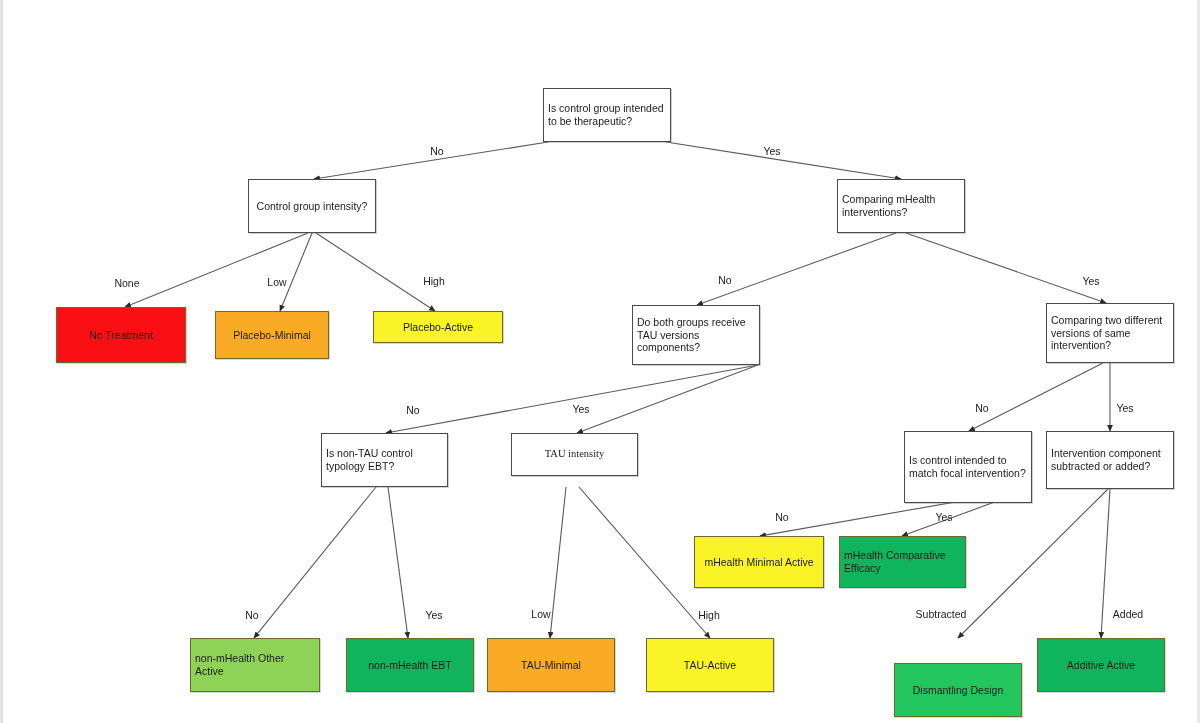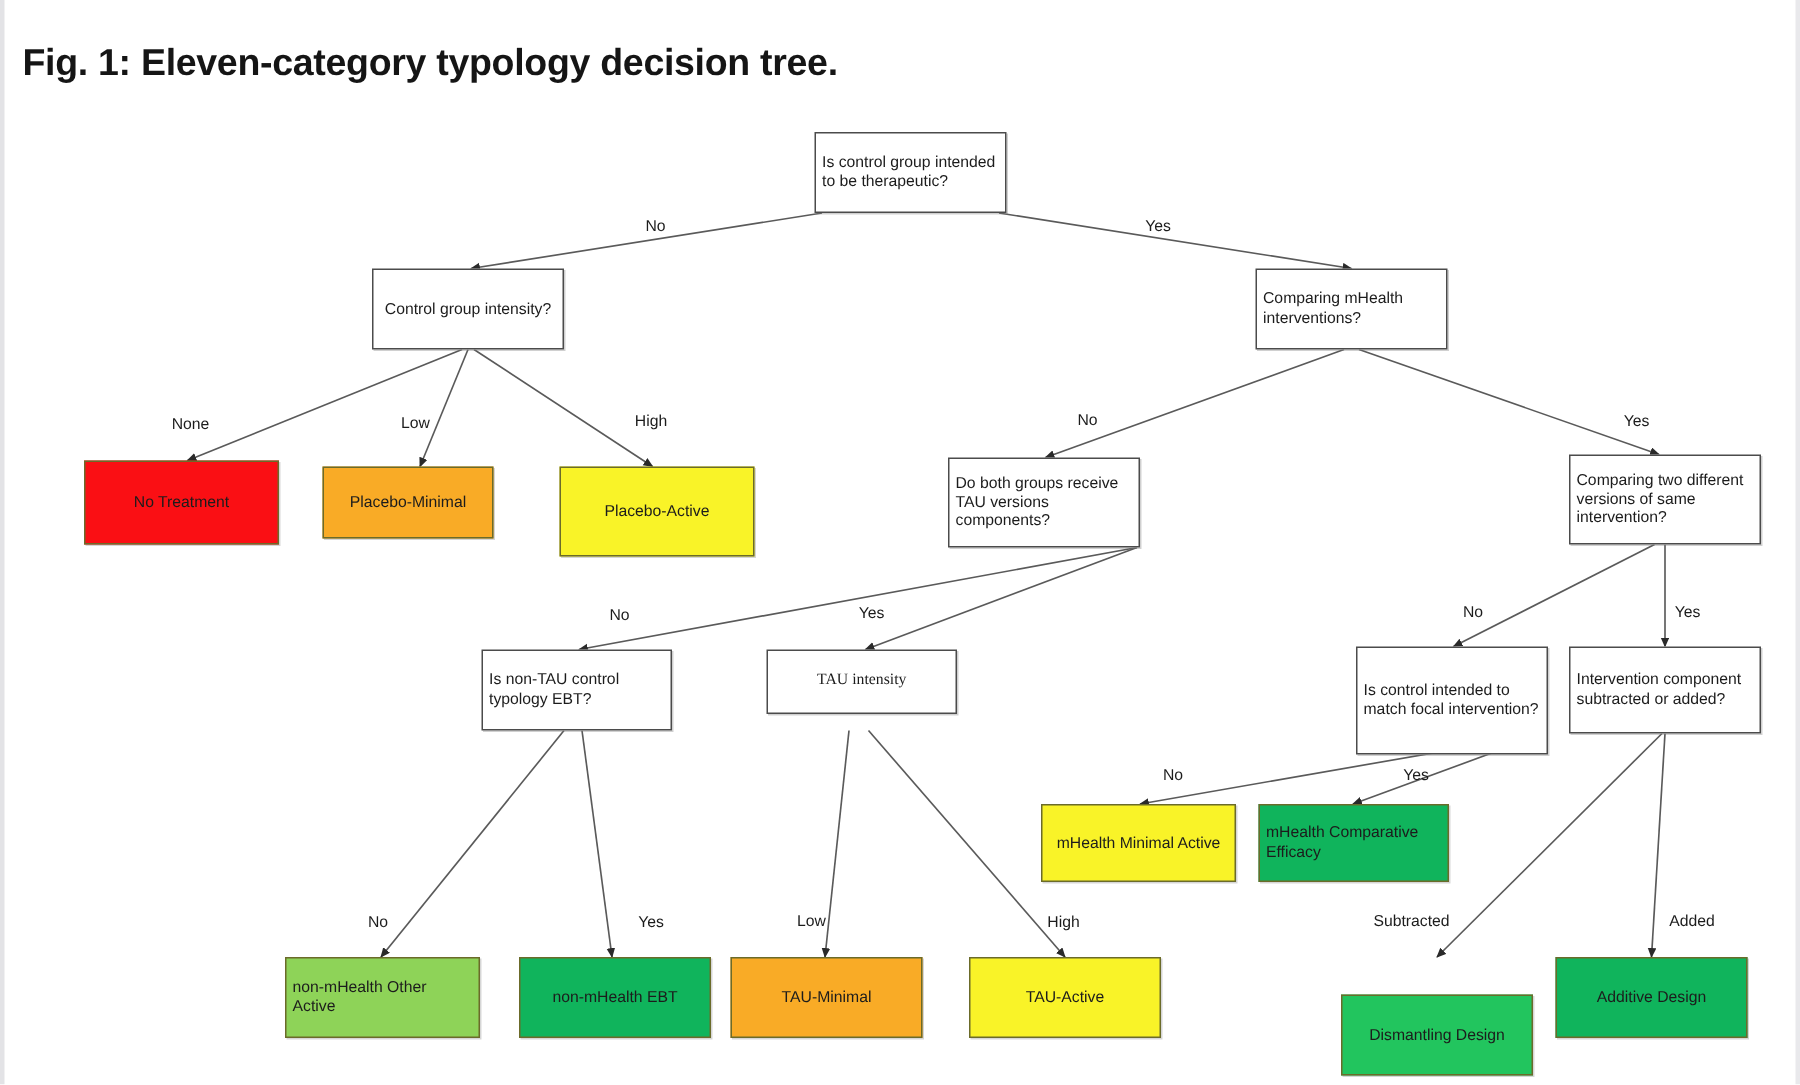--- a/index.html
+++ b/index.html
@@ -65,21 +65,20 @@
     color:#1c1c1c;
     white-space:nowrap;
     transform:translate(-50%,-50%);
   }
 </style>
 </head>
 <body>
 
 <div id="figure-root">
 
-  <div id="fig-title">Fig. 1: Eleven-category typology decision tree.</div>
 
   <div id="canvas">
     <svg id="edges" viewBox="0 0 1200 723" width="1200" height="723" xmlns="http://www.w3.org/2000/svg">
       <defs>
         <marker id="arrowhead" markerWidth="7" markerHeight="7" refX="5.4" refY="2.6" orient="auto" markerUnits="strokeWidth">
           <path d="M0,0 L6,2.6 L0,5.2 z" fill="#2a2a2a"></path>
         </marker>
       </defs>
       <g id="edge-lines">
           <line x1="545" y1="142" x2="311" y2="179" stroke="#5a5a5a" stroke-width="1.1" marker-end="url(#arrowhead)"></line>
@@ -112,21 +111,21 @@
         </div>
         <div class="node decision" style="left: 834px; top: 179px; width: 128px; height: 54px;">
           <span class="label">Comparing mHealth interventions?</span>
         </div>
         <div class="node leaf" style="left: 53px; top: 307px; width: 130px; height: 56px; background: rgb(250, 15, 20);">
           <span class="label">No Treatment</span>
         </div>
         <div class="node leaf" style="left: 212px; top: 311px; width: 114px; height: 48px; background: rgb(249, 171, 38);">
           <span class="label">Placebo-Minimal</span>
         </div>
-        <div class="node leaf" style="left: 370px; top: 311px; width: 130px; height: 60px; background: rgb(249, 243, 40);">
+        <div class="node leaf" style="left: 370px; top: 311px; width: 130px; height: 32px; background: rgb(249, 243, 40);">
           <span class="label">Placebo-Active</span>
         </div>
         <div class="node decision" style="left: 629px; top: 305px; width: 128px; height: 60px;">
           <span class="label">Do both groups receive TAU versions components?</span>
         </div>
         <div class="node decision" style="left: 1043px; top: 303px; width: 128px; height: 60px;">
           <span class="label">Comparing two different versions of same intervention?</span>
         </div>
         <div class="node decision" style="left: 318px; top: 433px; width: 127px; height: 54px;">
           <span class="label">Is non-TAU control typology EBT?</span>
@@ -155,21 +154,21 @@
         <div class="node leaf" style="left: 484px; top: 638px; width: 128px; height: 54px; background: rgb(249, 171, 38);">
           <span class="label">TAU-Minimal</span>
         </div>
         <div class="node leaf" style="left: 643px; top: 638px; width: 128px; height: 54px; background: rgb(249, 243, 40);">
           <span class="label">TAU-Active</span>
         </div>
         <div class="node leaf" style="left: 891px; top: 638px; width: 128px; height: 54px; background: #22c55e; margin-top: 25px;">
           <span class="label">Dismantling Design</span>
         </div>
         <div class="node leaf" style="left: 1034px; top: 638px; width: 128px; height: 54px; background: rgb(16, 180, 92);">
-          <span class="label">Additive Design</span>
+          <span class="label">Additive Active</span>
         </div>
       </div>
     <div id="edge-labels-layer">
         <div class="edge-label" style="left: 434px; top: 151px;">No</div>
         <div class="edge-label" style="left: 769px; top: 151px;">Yes</div>
         <div class="edge-label" style="left: 124px; top: 283px;">None</div>
         <div class="edge-label" style="left: 274px; top: 282px;">Low</div>
         <div class="edge-label" style="left: 431px; top: 281px;">High</div>
         <div class="edge-label" style="left: 722px; top: 280px;">No</div>
         <div class="edge-label" style="left: 1088px; top: 281px;">Yes</div>

